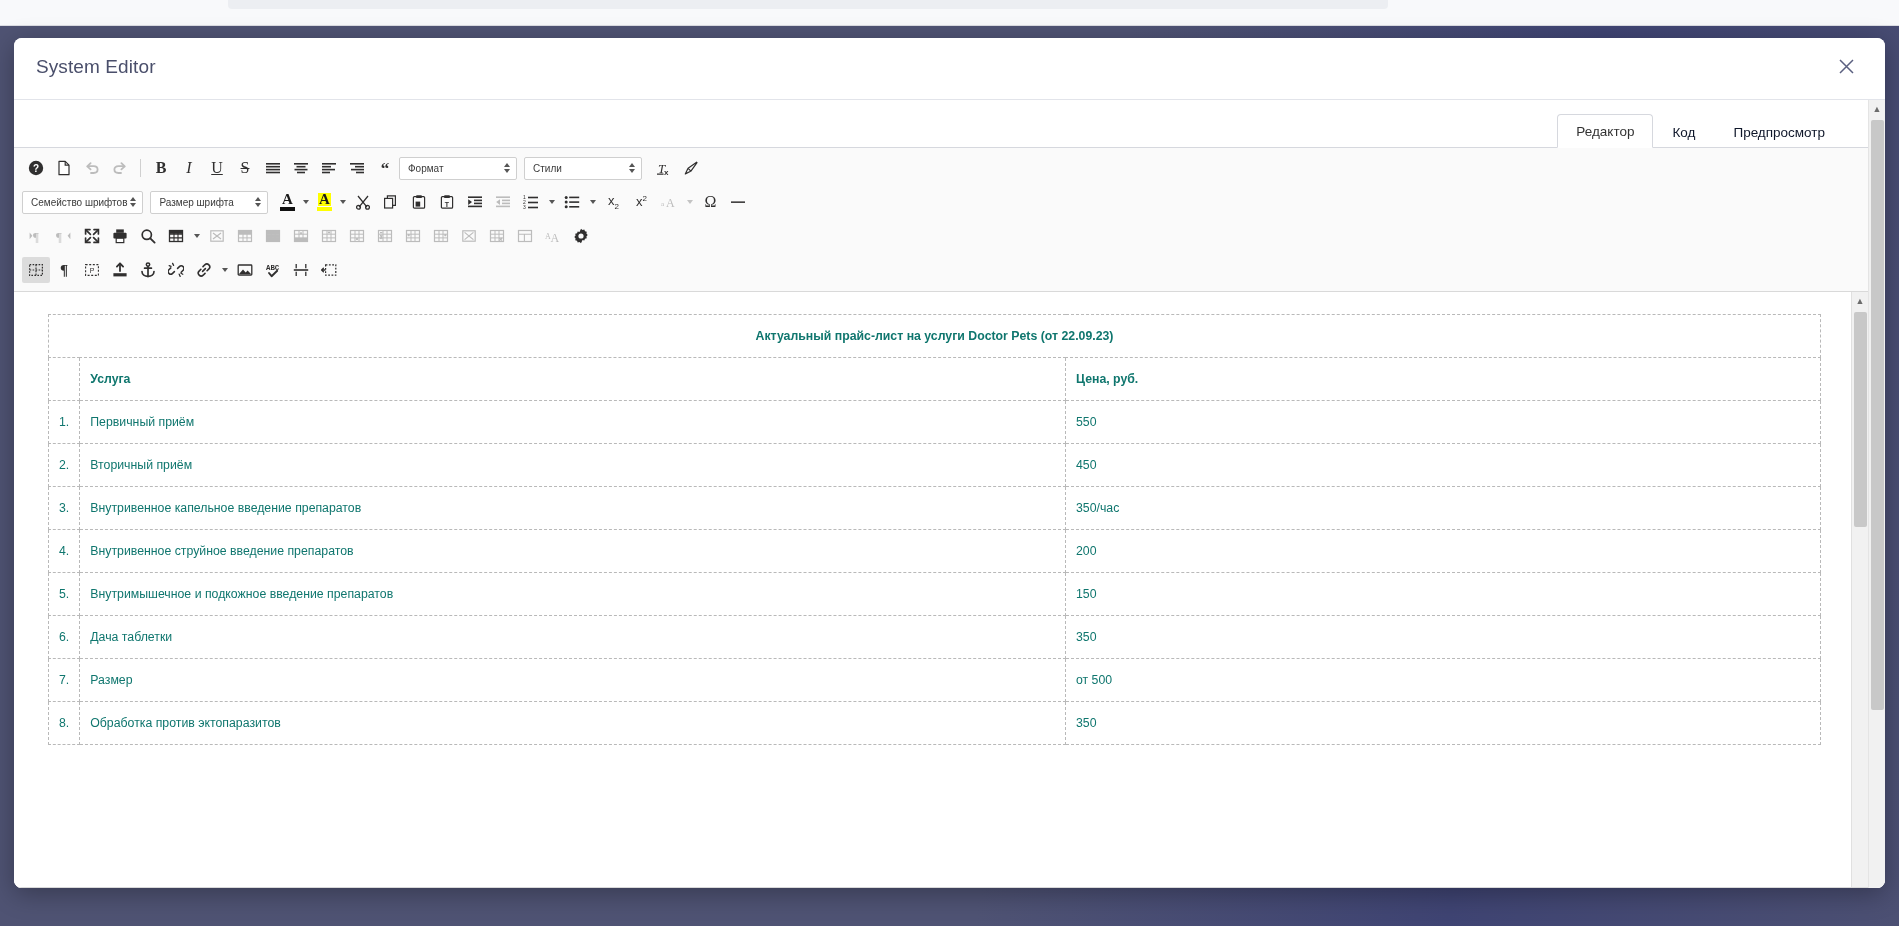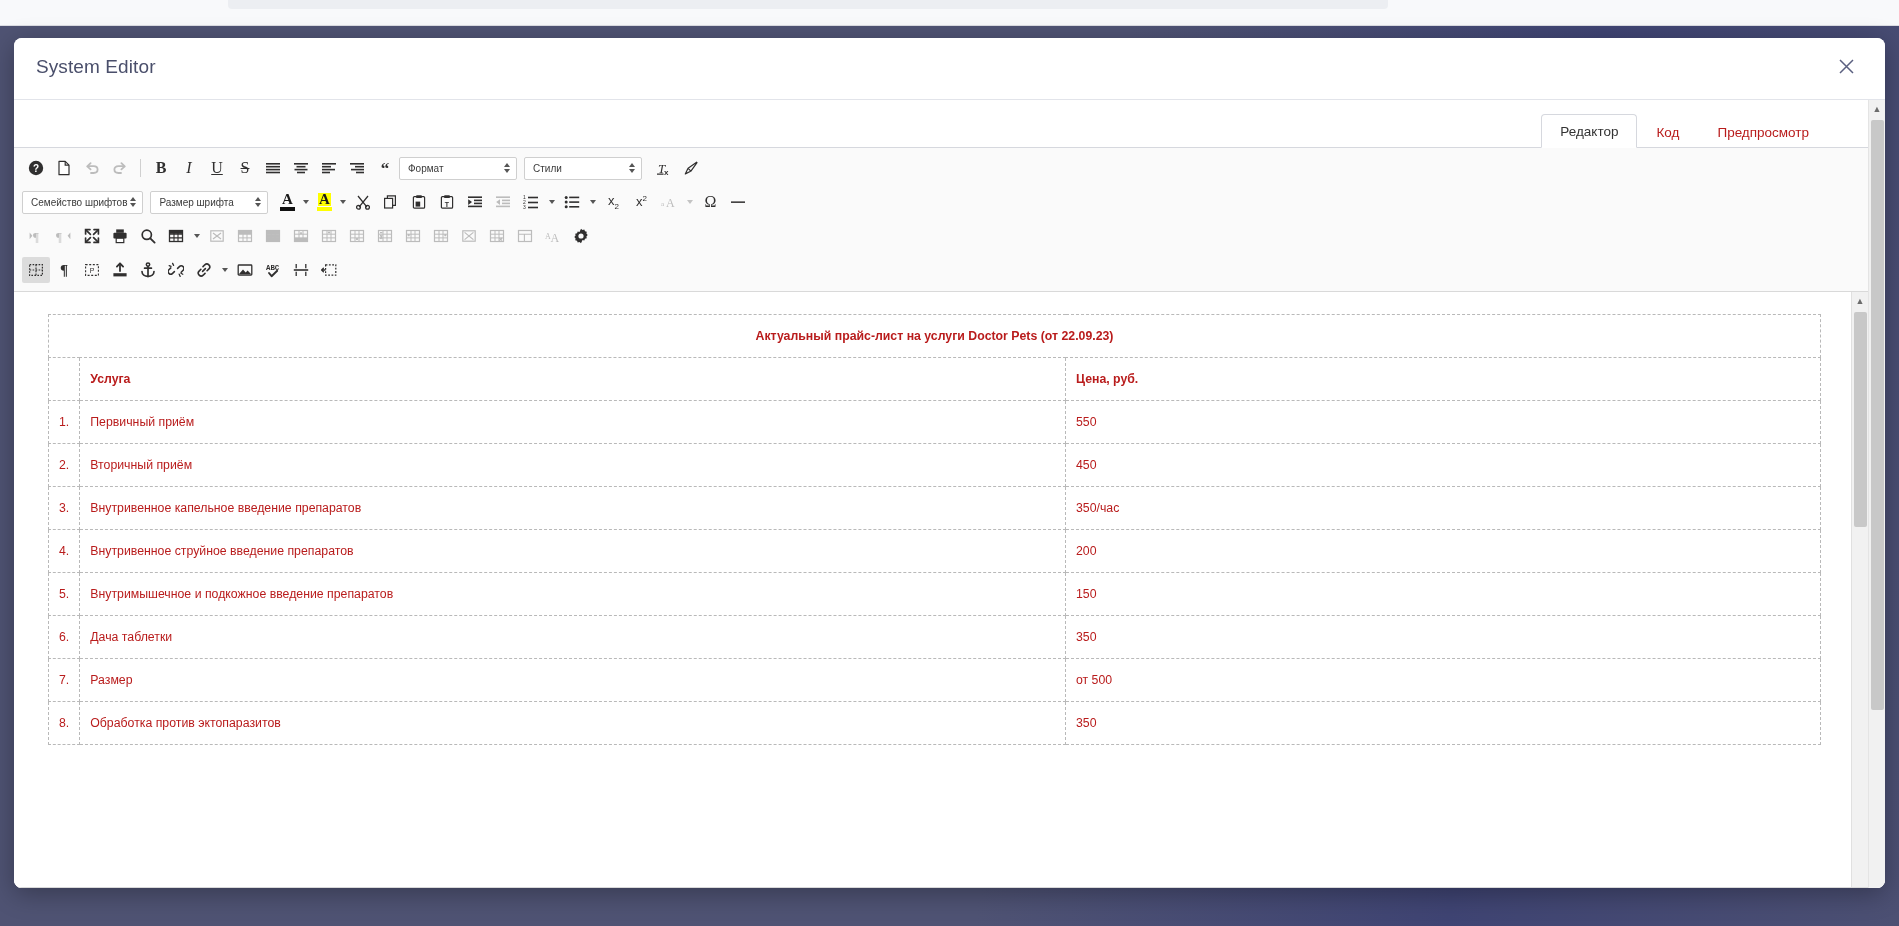--- a/index.html
+++ b/index.html
@@ -108,28 +108,28 @@
     background: #c8c8c8;
     border-radius: 2px;
   }
 
   
   #tabrow {
     height: 48px;
     display: flex;
     align-items: flex-end;
     justify-content: flex-end;
-    padding: 0 40px 0 0;
+    padding: 0 24px 0 0;
     border-bottom: 1px solid #d6d8de;
     background: #fff;
   }
   .tab {
     font-size: 13.5px;
     padding: 9px 18px 8px 18px;
-    color: #b91c1c;
+    color: #0f172a;
     cursor: pointer;
     border: 1px solid transparent;
     border-bottom: none;
     position: relative;
     top: 1px;
     border-radius: 4px 4px 0 0;
     white-space: nowrap;
   }
   .tab.active {
     color: #333;
@@ -238,21 +238,21 @@
   }
   #editable table {
     width: 100%;
     border-collapse: collapse;
     font-family: "Liberation Sans", sans-serif;
   }
   #editable td {
     border: 1px dashed #b9b9b9;
     padding: 14px 10px 14px 10px;
     font-size: 12.3px;
-    color: #b91c1c;
+    color: #0f766e;
     vertical-align: middle;
   }
   td.num {
     width: 30px;
     padding-left: 4px;
     padding-right: 4px;
     border-right: none;
   }
   td.svc {
     border-left: none;

